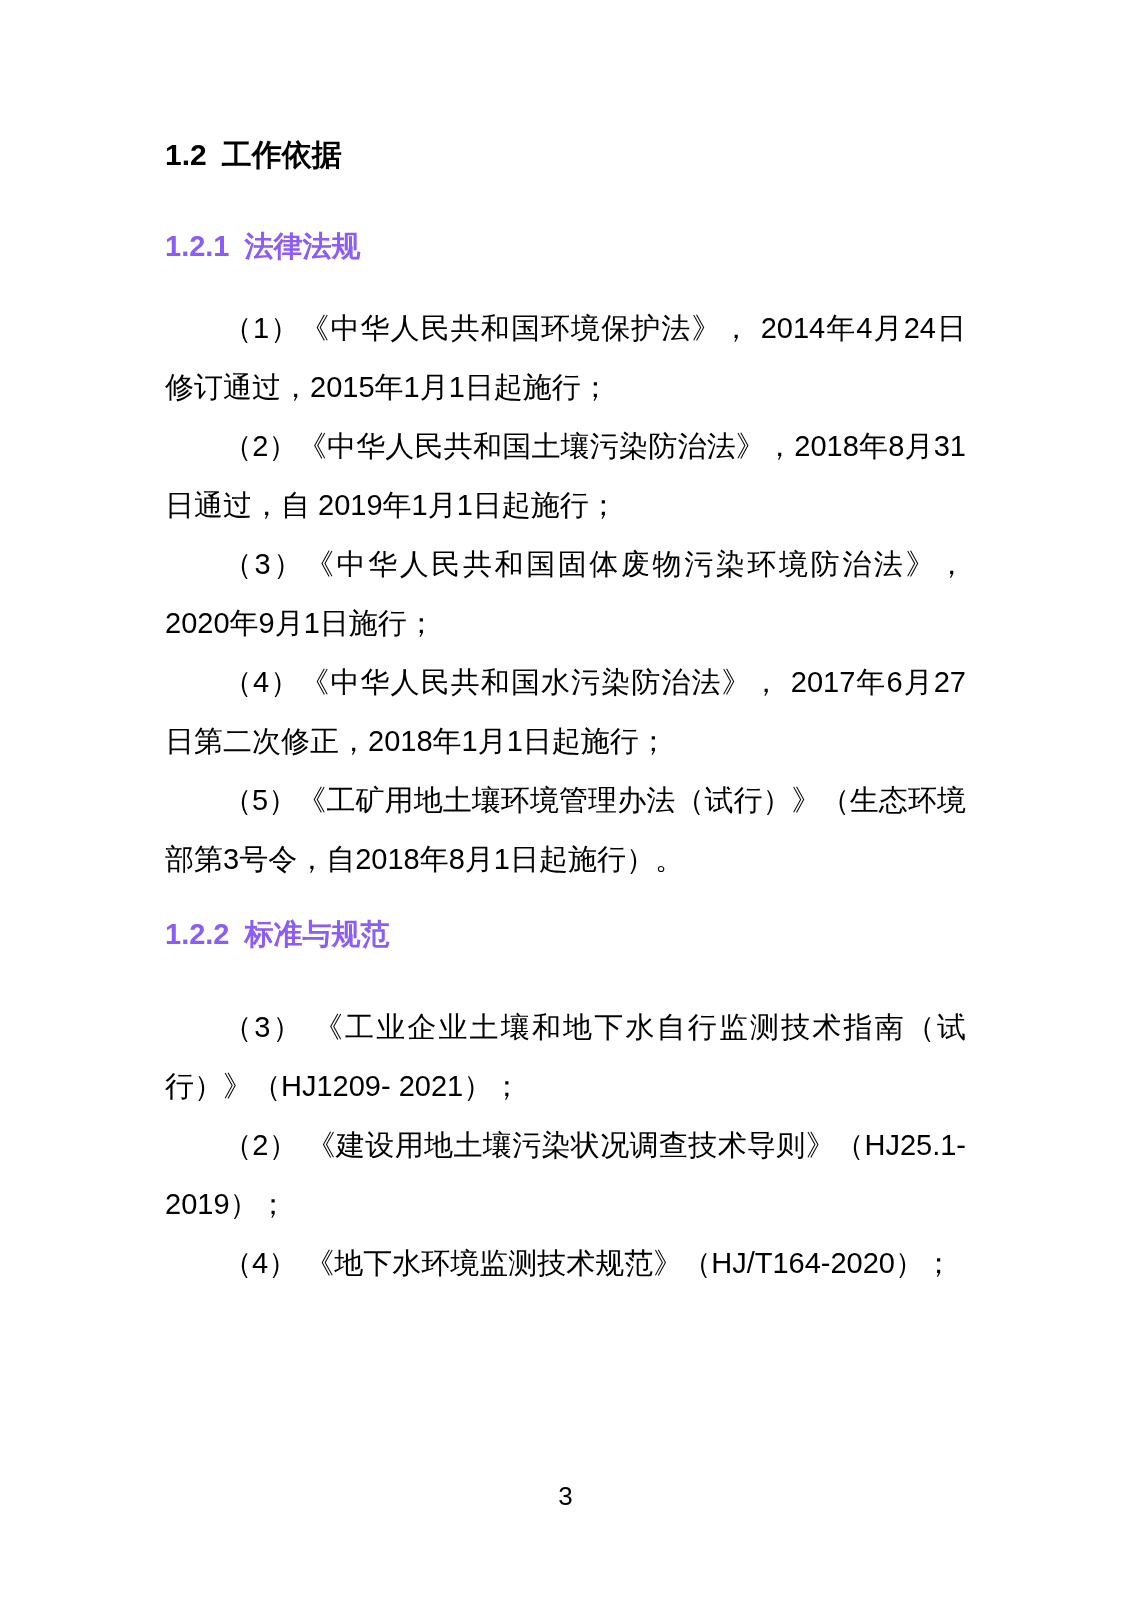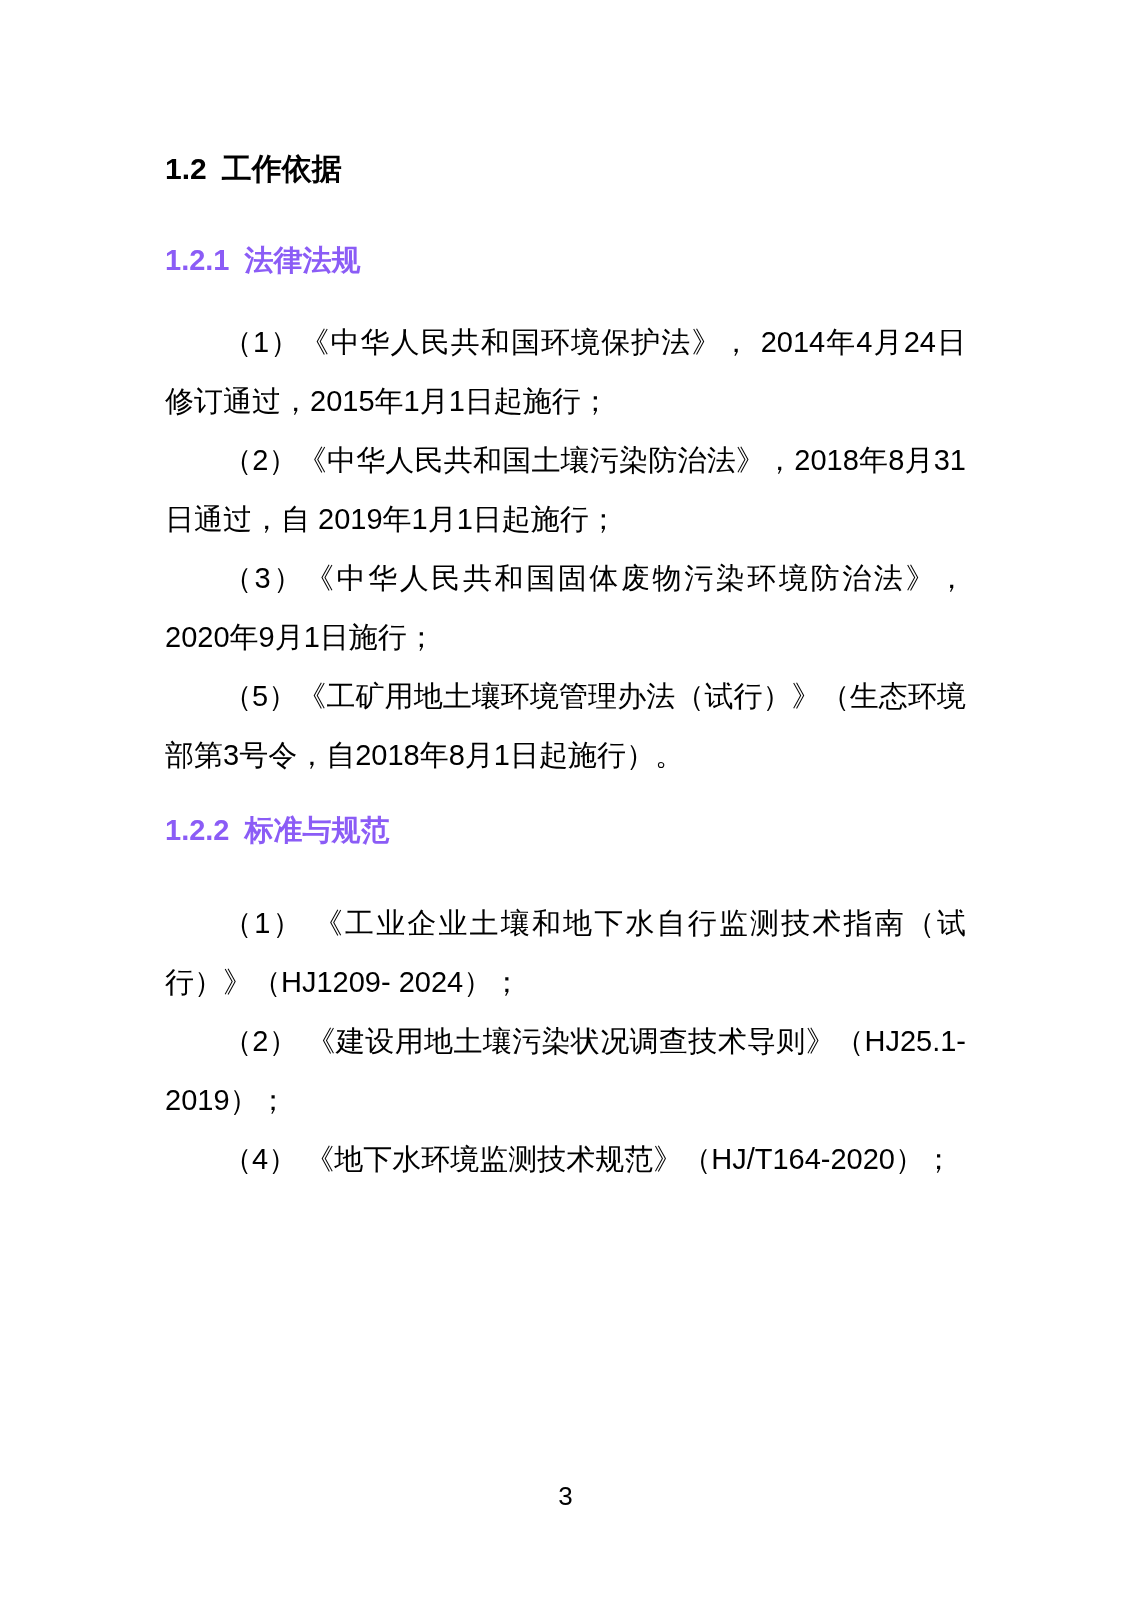--- a/index.html
+++ b/index.html
@@ -11,21 +11,21 @@
     height: 1600px;
     margin: 0 auto;
     background: #ffffff;
     color: #000000;
     overflow: hidden;
   }
 
   .content {
     position: absolute;
     left: 165px;
-    top: 152px;
+    top: 138px;
     width: 801px;
   }
 
   .h-main {
     margin: 0 0 57px 0;
     font-family: "Liberation Sans", "DejaVu Sans", sans-serif;
     font-size: 30px;
     font-weight: 700;
     line-height: 1.15;
     color: #000000;
@@ -76,26 +76,27 @@
       <span>1.2</span><span class="heading-title">工作依据</span>
     </h1>
 
     <h2 class="h-sub h-sub-first">
       <span>1.2.1</span><span class="heading-title">法律法规</span>
     </h2>
 
     <p class="body-para">（1）《中华人民共和国环境保护法》， 2014年4月24日修订通过，2015年1月1日起施行；</p>
     <p class="body-para">（2）《中华人民共和国土壤污染防治法》，2018年8月31日通过，自 2019年1月1日起施行；</p>
     <p class="body-para">（3）《中华人民共和国固体废物污染环境防治法》，2020年9月1日施行；</p>
+    <p class="body-para">（4）《中华人民共和国水污染防治法》， 2017年6月27日第二次修正，2018年1月1日起施行；</p>
     <p class="body-para">（5）《工矿用地土壤环境管理办法（试行）》（生态环境部第3号令，自2018年8月1日起施行）。</p>
 
     <h2 class="h-sub h-sub-second">
       <span>1.2.2</span><span class="heading-title">标准与规范</span>
     </h2>
 
-    <p class="body-para">（1） 《工业企业土壤和地下水自行监测技术指南（试行）》（HJ1209- 2024）；</p>
+    <p class="body-para">（3） 《工业企业土壤和地下水自行监测技术指南（试行）》（HJ1209- 2021）；</p>
     <p class="body-para">（2） 《建设用地土壤污染状况调查技术导则》（HJ25.1-2019）；</p>
     <p class="body-para">（4） 《地下水环境监测技术规范》（HJ/T164-2020）；</p>
 
   </div>
 
   <div class="footer-pagenum">3</div>
 </div>
 
 </body></html>

